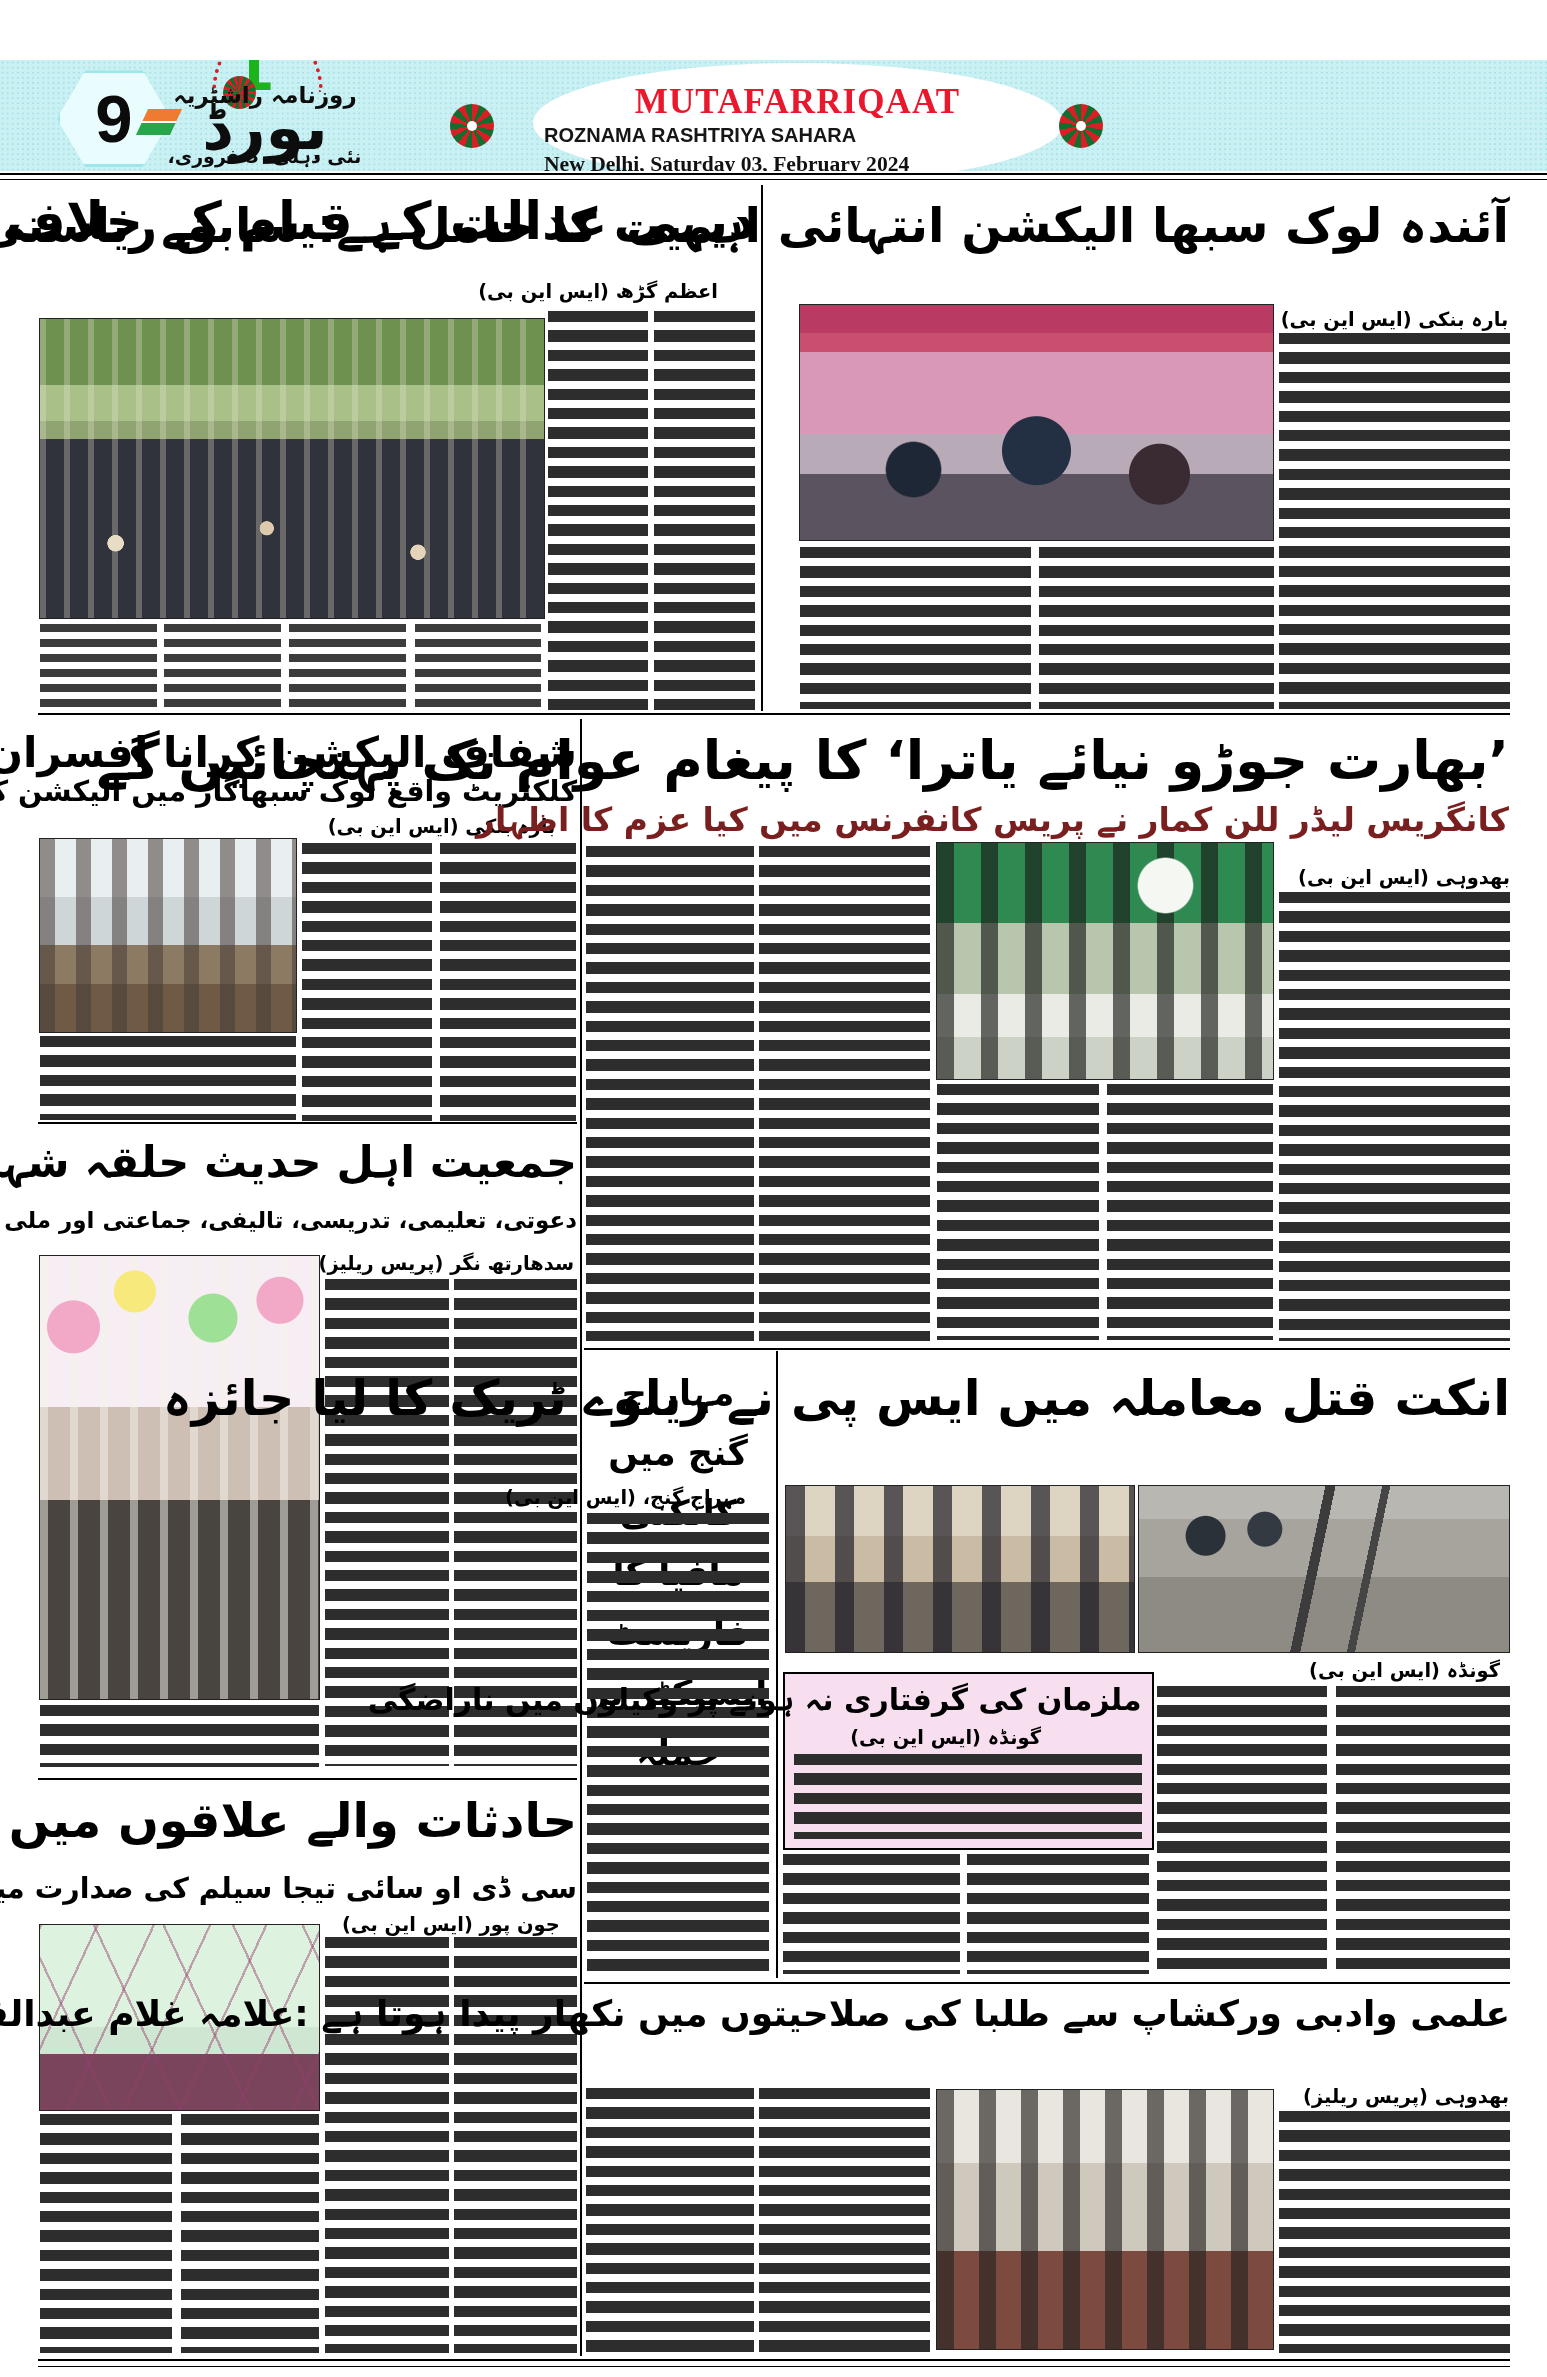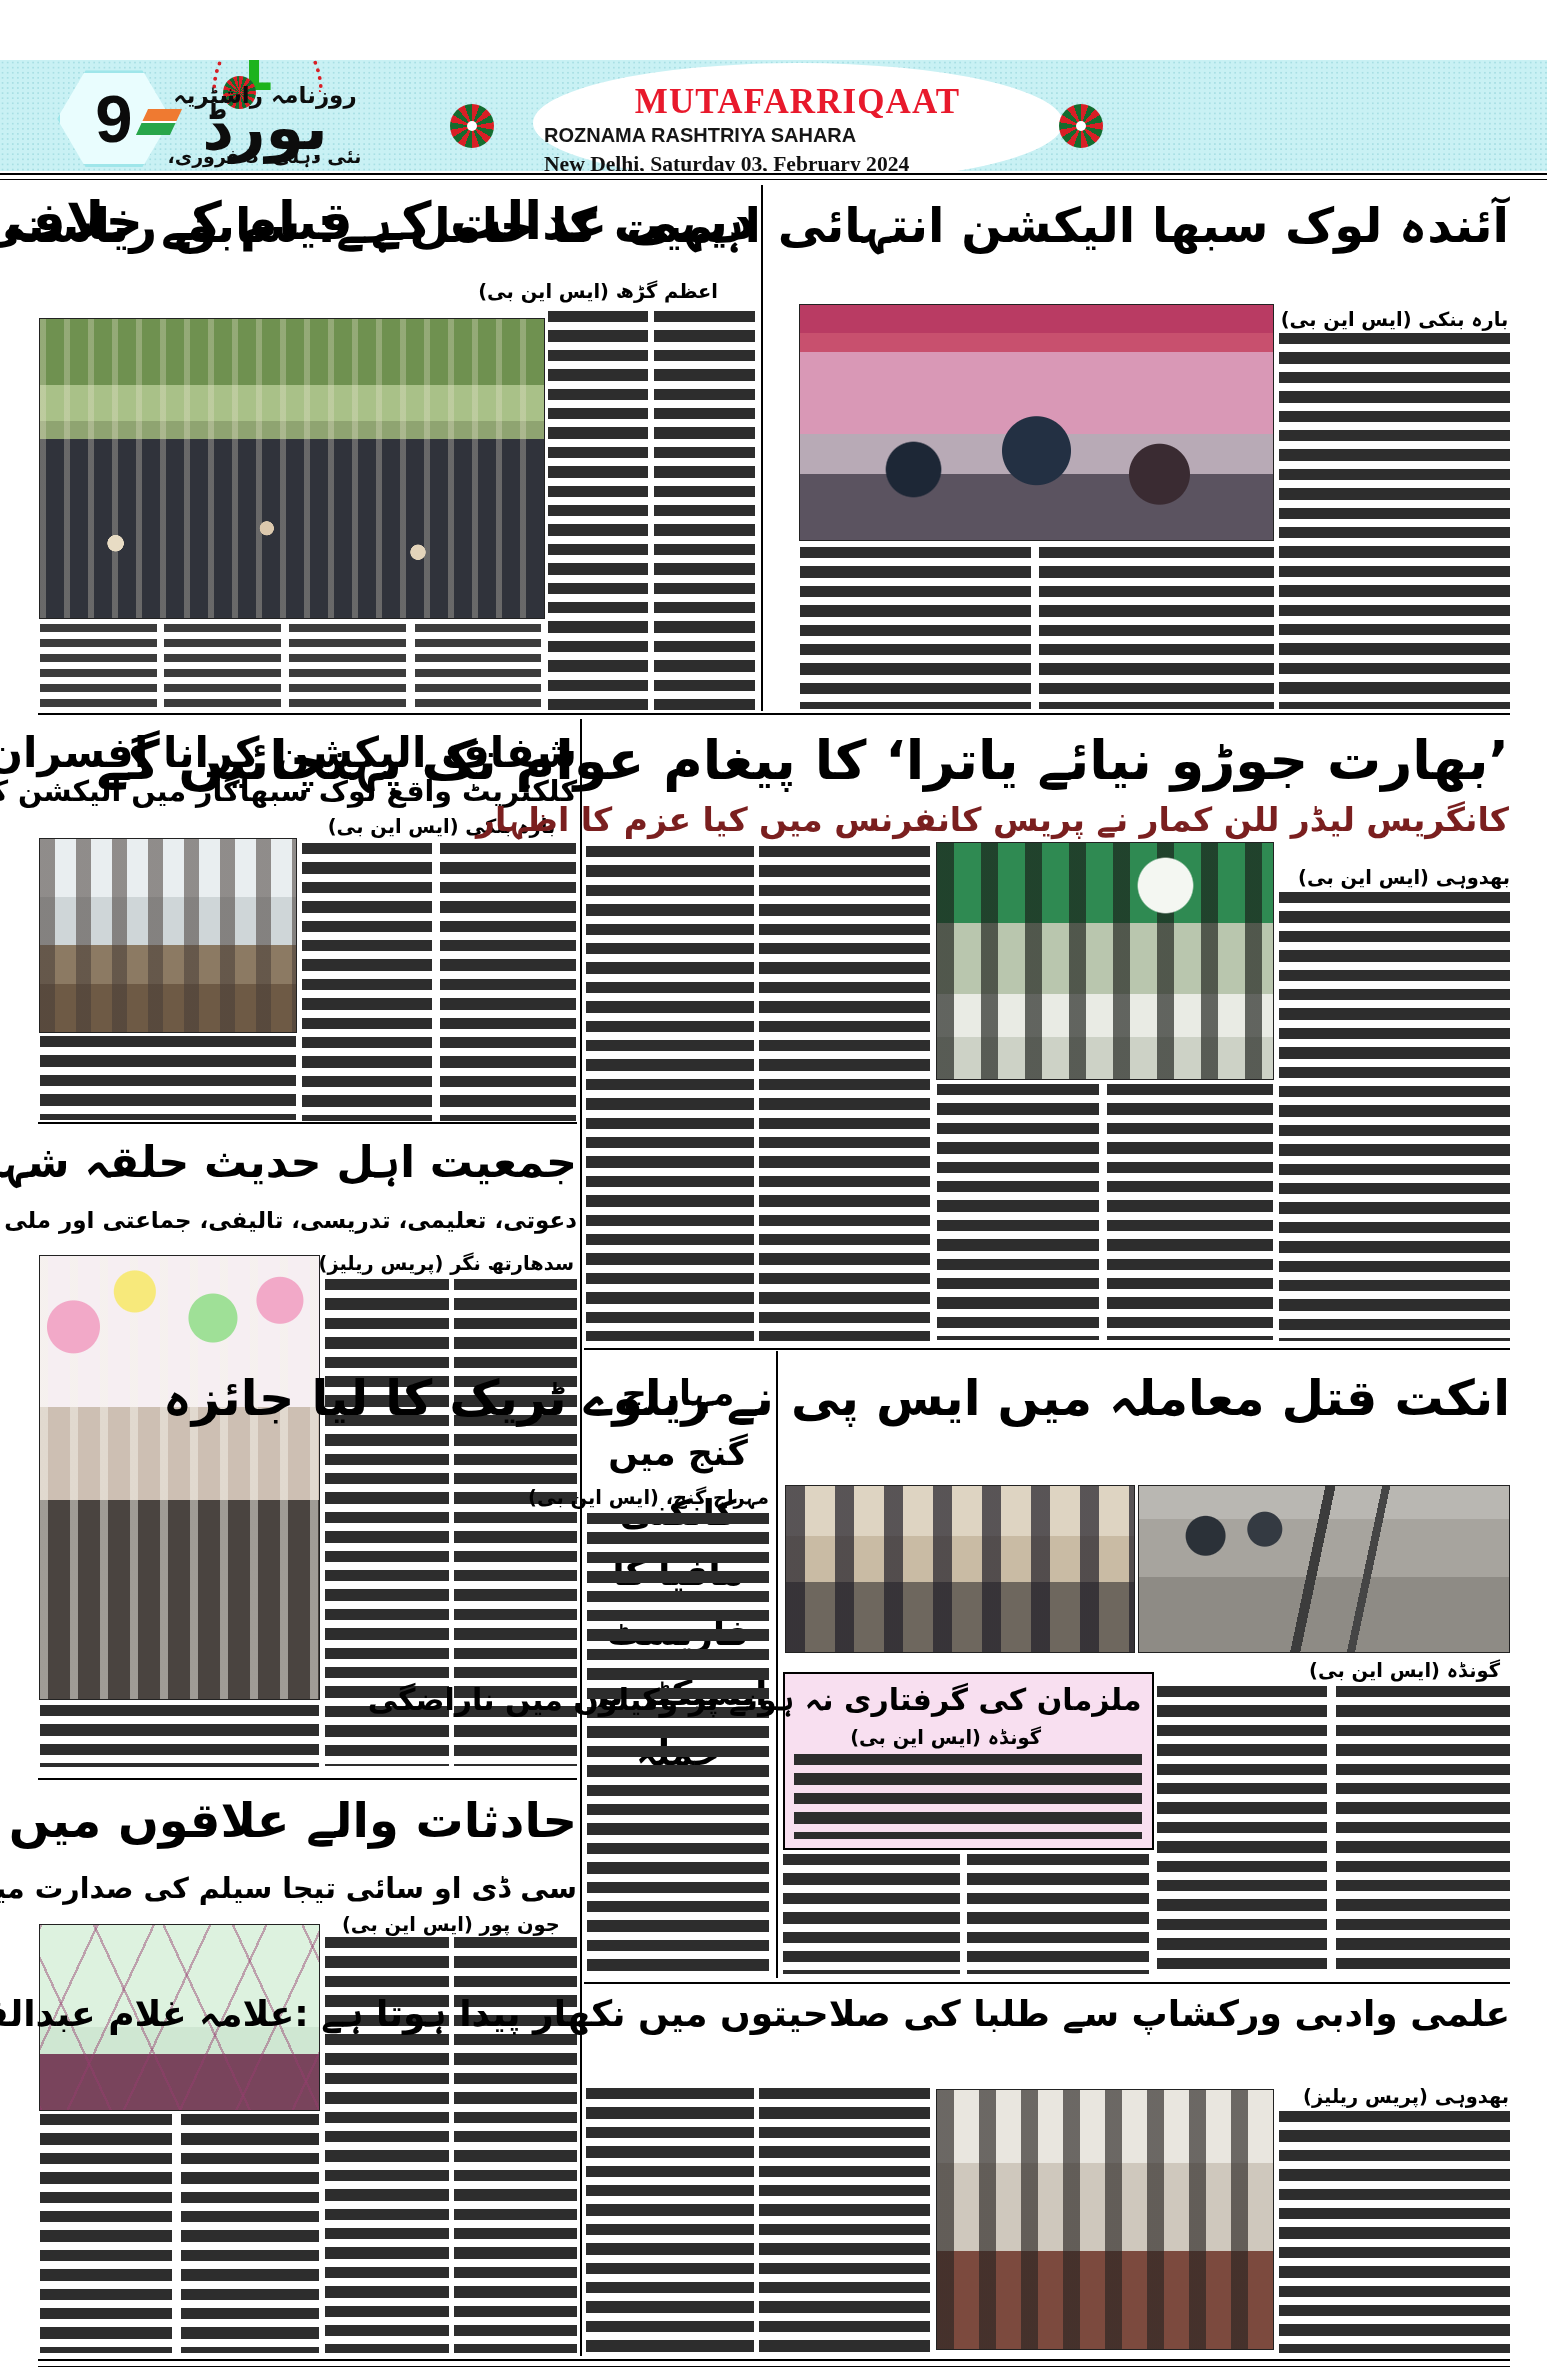--- a/index.html
+++ b/index.html
@@ -158,21 +158,21 @@
   <div class="abs sub" style="left:38px;top:1207px;width:539px;font-size:23px;">دعوتی، تعلیمی، تدریسی، تالیفی، جماعتی اور ملی خدمات کے اعتراف میں 9 علمی شخصیات کو توصیفی اسناد و ایوارڈ سے نوازا گیا</div>
   <div class="abs byline" style="left:342px;top:1252px;width:232px;text-align:center;">سدھارتھ نگر (پریس ریلیز)</div>
   <div class="abs ph ph5" style="left:40px;top:1256px;width:279px;height:443px;"></div>
   <div class="abs tx" style="left:325px;top:1279px;width:124px;height:487px;"></div>
   <div class="abs tx" style="left:454px;top:1279px;width:123px;height:487px;"></div>
   <div class="abs tx" style="left:40px;top:1705px;width:279px;height:62px;"></div>
 
   <div class="abs hr" style="left:584px;top:1348px;width:926px;height:1.7px;"></div>
   <div class="abs vr" style="left:776px;top:1351px;height:627px;"></div>
   <div class="abs hl" style="left:587px;top:1363px;width:182px;font-size:35px;white-space:normal;line-height:60px;">مہاراج گنج میں کانکنی مافیا کا فاریسٹ انسپکٹر پر حملہ</div>
-  <div class="abs byline" style="left:587px;top:1486px;width:182px;text-align:center;">مہراج گنج، (ایس این بی)</div>
+  <div class="abs byline" style="left:564px;top:1486px;width:182px;text-align:center;">مہراج گنج، (ایس این بی)</div>
   <div class="abs tx" style="left:587px;top:1513px;width:182px;height:461px;"></div>
 
   <div class="abs hl" style="left:786px;top:1370px;width:724px;font-size:49px;">انکت قتل معاملہ میں ایس پی نے ریلوے ٹریک کا لیا جائزہ</div>
   <div class="abs ph ph6" style="left:786px;top:1486px;width:348px;height:166px;"></div>
   <div class="abs ph ph7" style="left:1139px;top:1486px;width:370px;height:166px;"></div>
   <div class="abs byline" style="left:1299px;top:1659px;width:211px;text-align:center;">گونڈہ (ایس این بی)</div>
   <div class="abs tx" style="left:1157px;top:1686px;width:170px;height:288px;"></div>
   <div class="abs tx" style="left:1336px;top:1686px;width:174px;height:288px;"></div>
 
   <div class="abs pinkbox" style="left:783px;top:1672px;width:367px;height:174px;">

